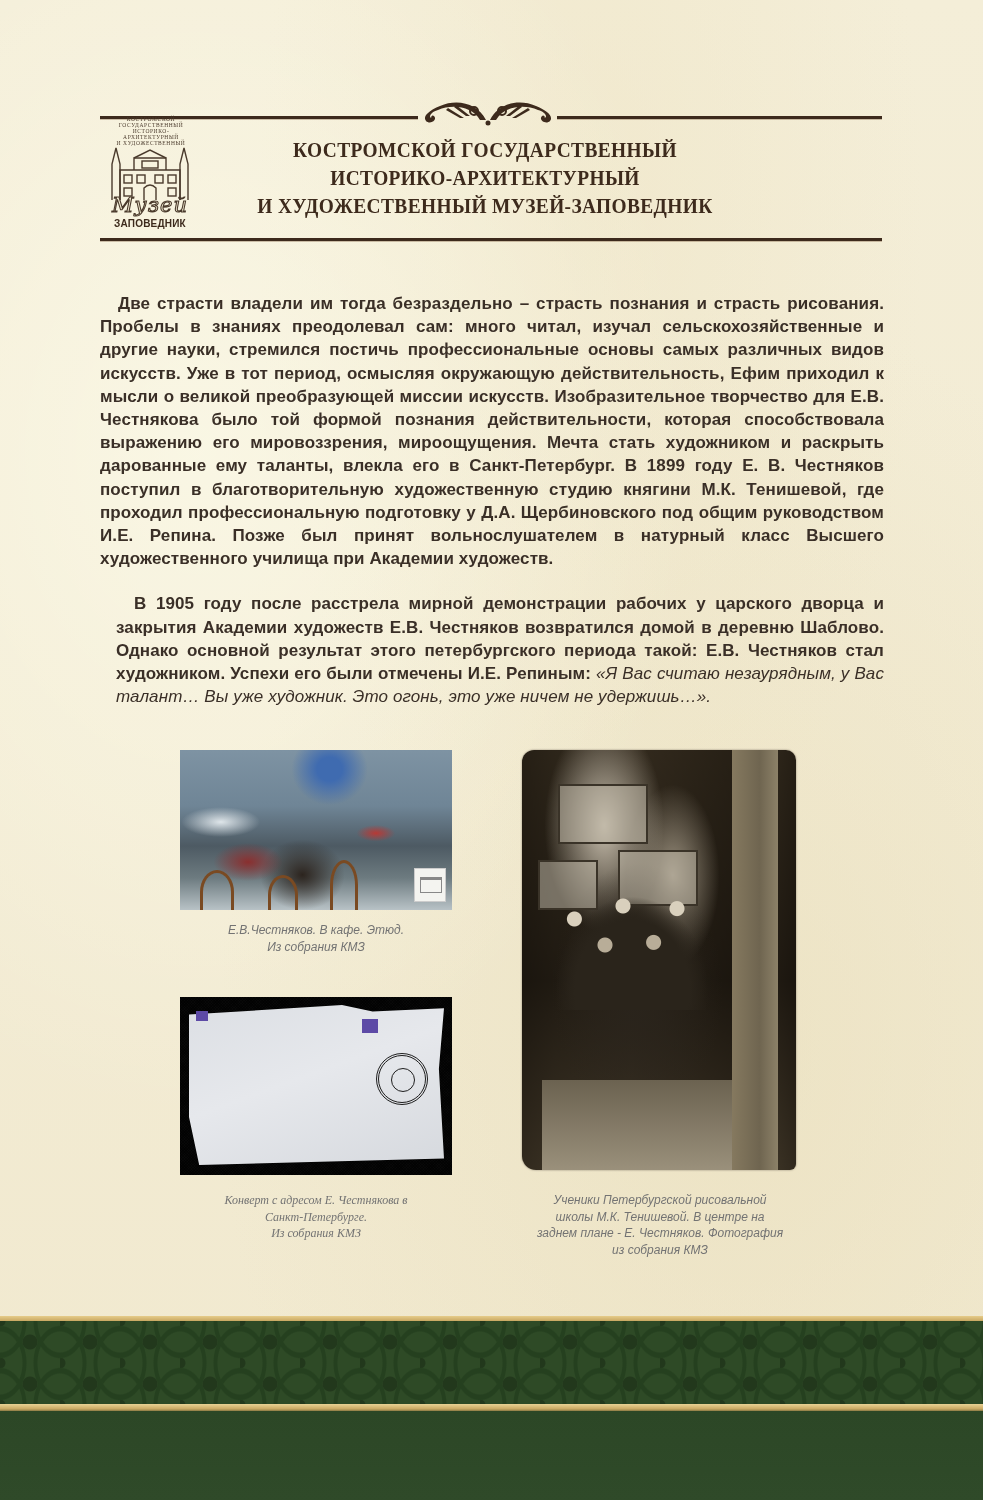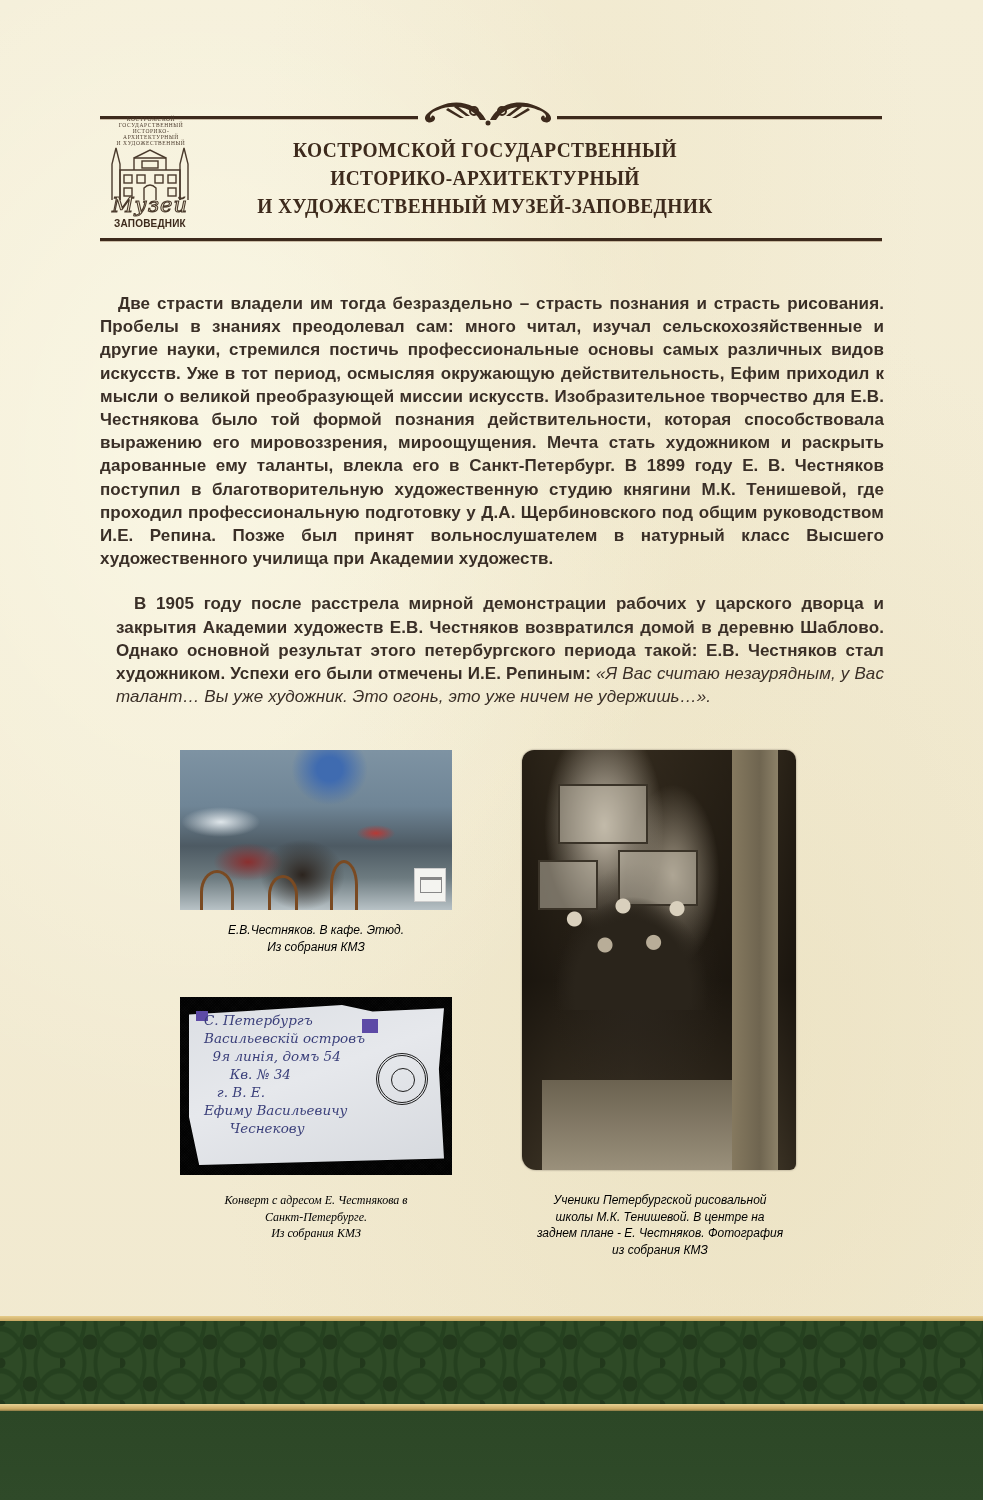--- a/index.html
+++ b/index.html
@@ -199,21 +199,21 @@
     position: absolute; left: 20px; right: 64px; bottom: 0; height: 90px;
     background: linear-gradient(180deg, #6b6250 0%, #9a907b 100%);
   }
 
   .caption {
     position: absolute;
     font-family: "Liberation Sans", sans-serif;
     font-style: italic;
     font-size: 12px;
     line-height: 16.5px;
-    color: #000000;
+    color: #737373;
     text-align: center;
   }
   .caption-painting  { left: 180px; top: 922px;  width: 272px; }
   .caption-envelope  { left: 170px; top: 1192px; width: 292px; font-family: Liberation Serif, serif; }
   .caption-photo     { left: 510px; top: 1192px; width: 300px; }
 
   
   .footer {
     position: absolute; left: 0; top: 1316px; width: 983px; height: 184px;
     background: #2f4a28;
@@ -308,27 +308,20 @@
 </div>
 <div class="caption caption-painting">
   <div>Е.В.Честняков. В кафе. Этюд.</div>
   <div>Из собрания КМЗ</div>
 </div>
 
 <div class="figure-img envelope">
   <div class="paper"></div>
   <div class="ink" style="left:16px;top:14px;"></div>
   <div class="ink" style="left:182px;top:22px;width:16px;height:14px;"></div>
-  <div class="script">С. Петербургъ
-Васильевскiй островъ
-  9я линiя, домъ 54
-      Кв. № 34
-   г. В. Е.
-Ефиму Васильевичу
-      Чеснекову</div>
   <div class="postmark"></div>
 </div>
 <div class="caption caption-envelope">
   <div>Конверт с адресом Е. Честнякова в</div>
   <div>Санкт-Петербурге.</div>
   <div>Из собрания КМЗ</div>
 </div>
 
 <div class="figure-img photo">
   <div class="frame" style="left:36px;top:34px;width:90px;height:60px;"></div>

